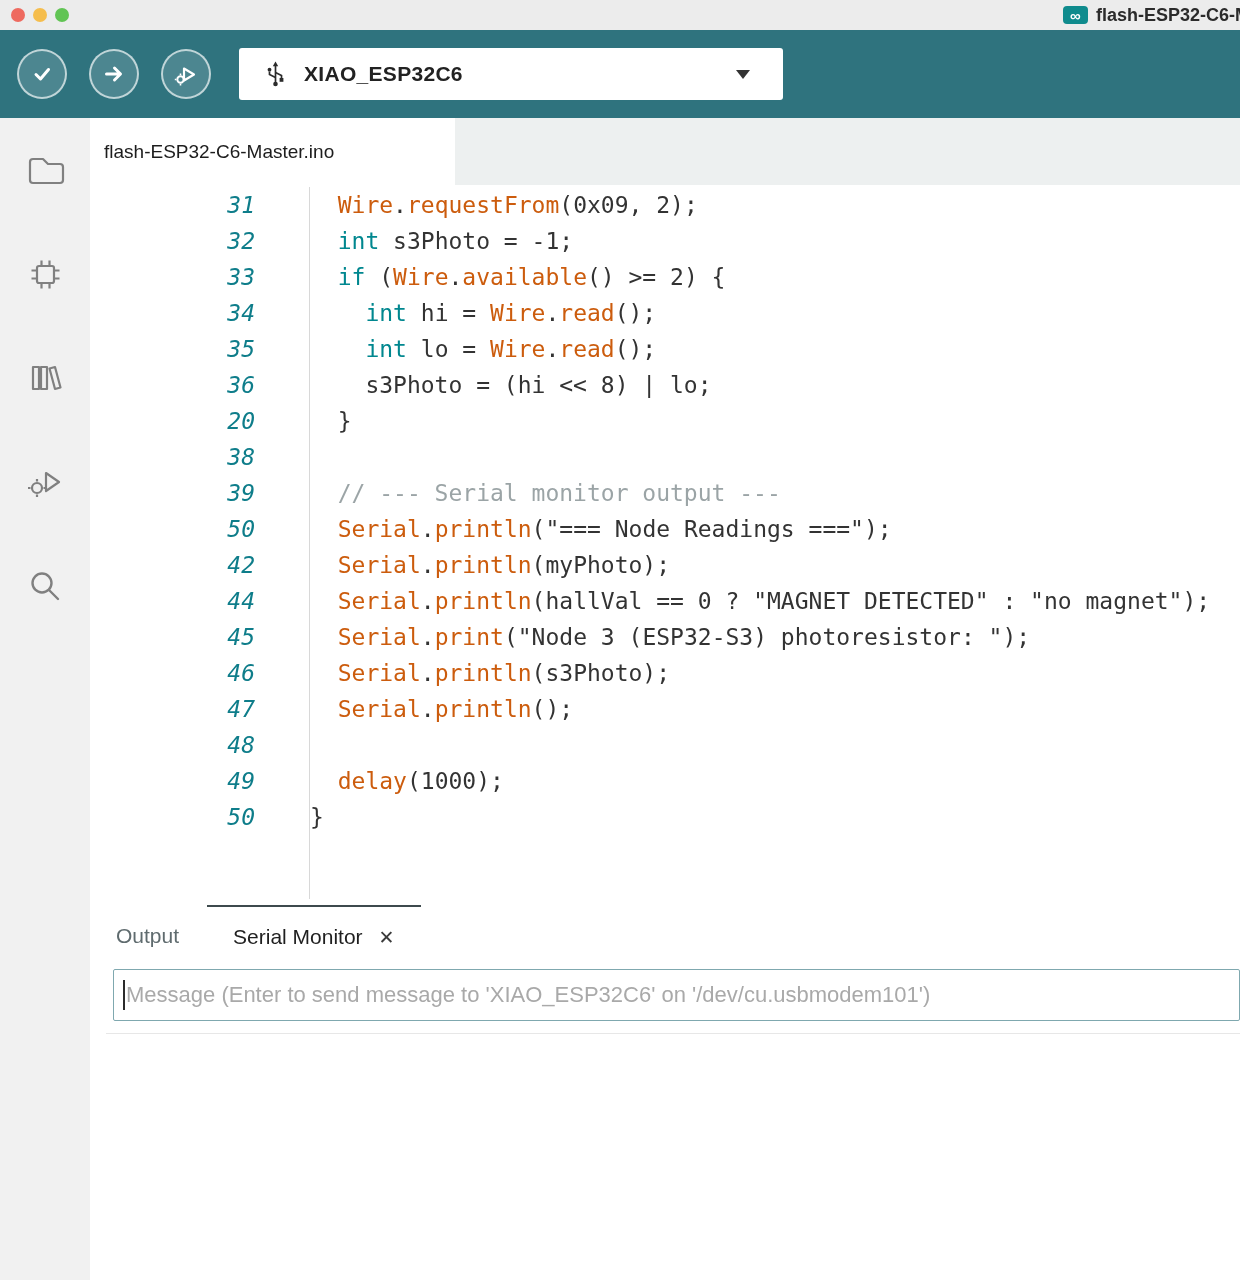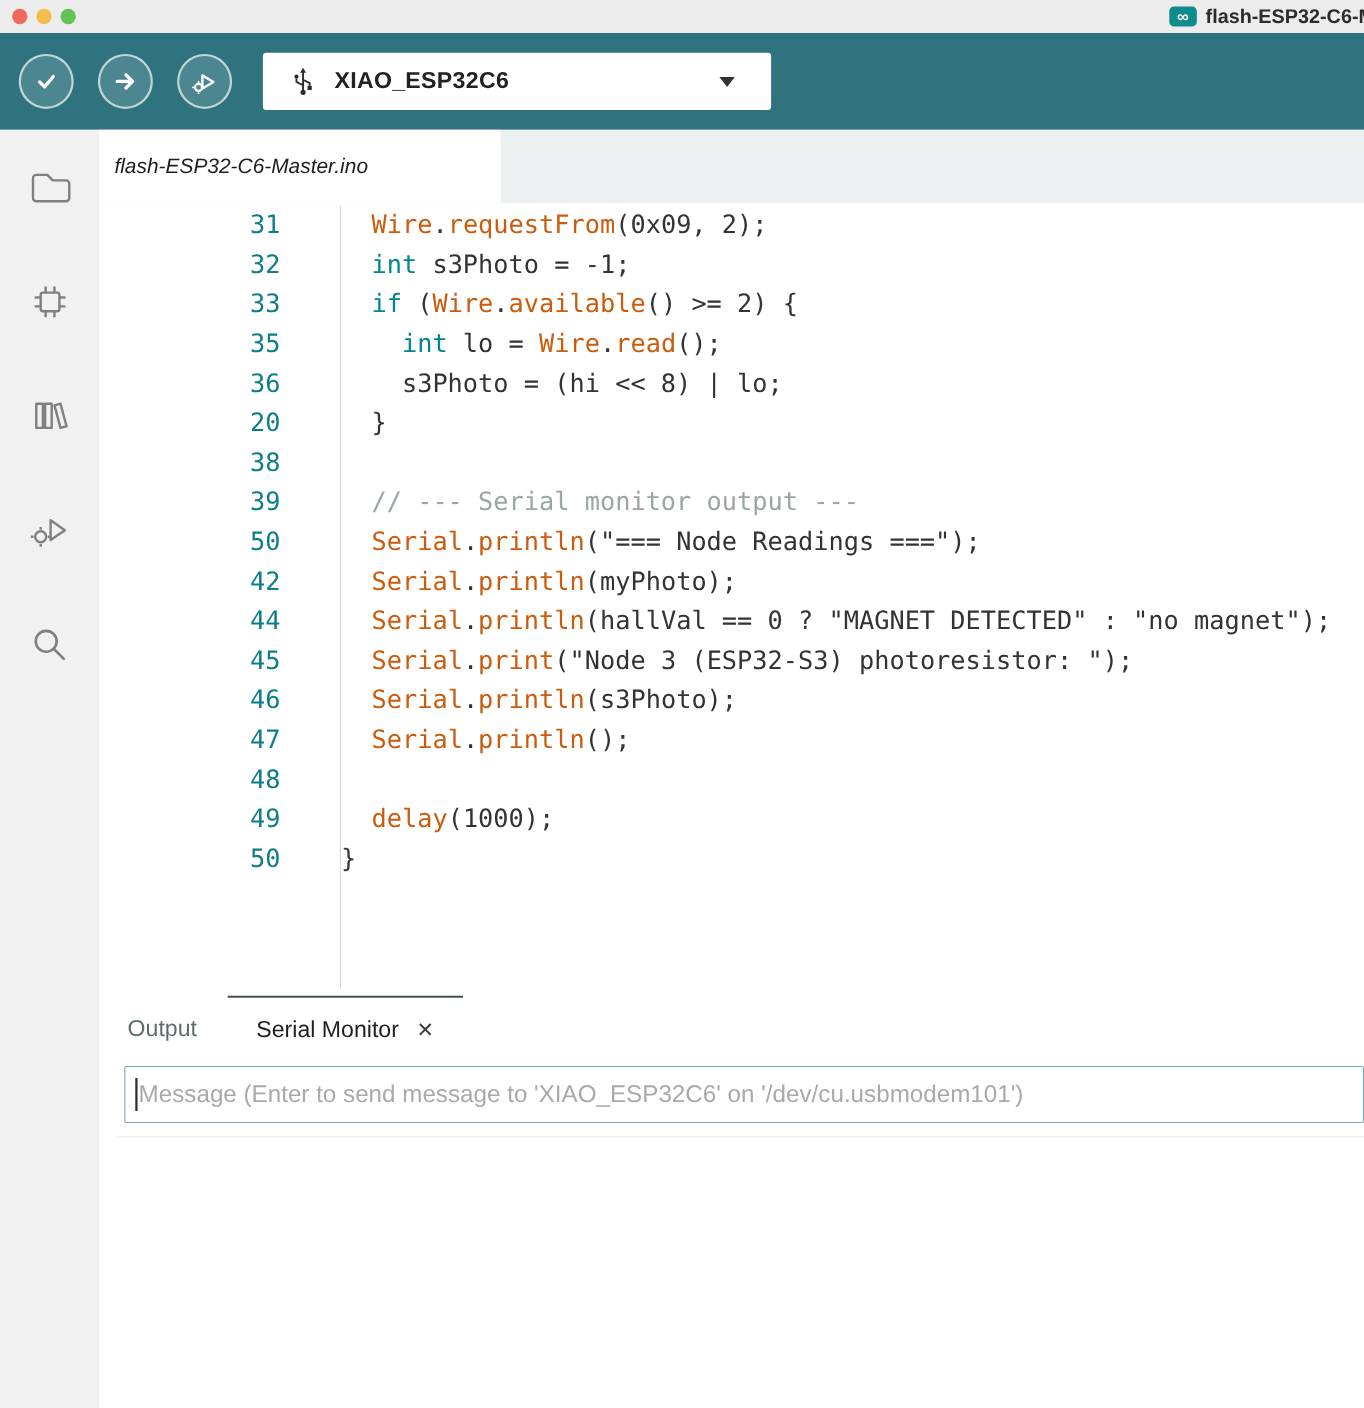--- a/index.html
+++ b/index.html
@@ -13,40 +13,40 @@
   .light.red { background:#EE6A5F; }
   .light.yellow { background:#F5BD4C; }
   .light.green { background:#61C454; }
   .tb-right { position:absolute; right:-10px; top:0; height:30px; display:flex; align-items:center; gap:8px; white-space:nowrap; }
   .arduino-badge { width:25px; height:18px; background:var(--accent-badge,#0F8B8D); border-radius:4px; color:#fff; font-weight:bold; font-size:15px; display:flex; align-items:center; justify-content:center; line-height:1; }
   .tb-title { font-weight:bold; font-size:18px; color:#2b2b2b; }
 
   
   .toolbar { height:88px; background:var(--toolbar-bg,#2F737E); display:flex; align-items:center; padding-left:17px; gap:22px; }
   .tool-btn { width:50px; height:50px; border-radius:50%; border:2px solid rgba(255,255,255,0.65); background:rgba(255,255,255,0.14); display:flex; align-items:center; justify-content:center; cursor:pointer; flex:none; }
-  .board-select { margin-left:6px; width:462px; height:52px; background:#fff; border-radius:3px; display:flex; align-items:center; padding-left:26px; gap:18px; cursor:pointer; }
+  .board-select { margin-left:6px; width:544px; height:52px; background:#fff; border-radius:3px; display:flex; align-items:center; padding-left:26px; gap:18px; cursor:pointer; }
   .board-label { font-weight:bold; font-size:21px; color:#222; letter-spacing:0.3px; }
   .caret-down { margin-left:auto; margin-right:33px; width:0; height:0; border-left:7px solid transparent; border-right:7px solid transparent; border-top:9px solid #333; }
 
   
   .workspace { display:flex; height:1162px; }
   .sidebar { width:90px; background:var(--sidebar-bg,#F1F1F1); display:flex; flex-direction:column; align-items:center; padding-top:30px; gap:60px; flex:none; }
   .side-btn { width:44px; height:44px; background:none; border:none; color:#808080; display:flex; align-items:center; justify-content:center; cursor:pointer; }
 
   .main { flex:1; display:flex; flex-direction:column; min-width:0; }
 
   
-  .tabbar { height:67px; background:var(--tabbar-bg,#EDF0F0); display:flex; flex:none;font-style:italic; }
+  .tabbar { height:67px; background:var(--tabbar-bg,#EDF0F0); display:flex; flex:none; }
   .tab { width:365px; background:#fff; display:flex; align-items:center; padding-left:14px; font-size:19px; color:#1d1d1d; cursor:pointer; }
 
   
   .editor { height:720px; background:#fff; position:relative; overflow:hidden; flex:none; padding-top:2px; }
   .indent-guide { position:absolute; left:219px; top:2px; height:712px; width:1px; background:#D8D8D8; }
   .code-line { height:36px; display:flex; font-family:"DejaVu Sans Mono", monospace; font-size:23px; line-height:36px; }
-  .ln { width:165px; text-align:right; color:var(--line-number,#0E7D8A); flex:none; }
+  .ln { width:165px; text-align:right; color:var(--line-number,#0E7D8A); flex:none;font-style:italic; }
   .code-text { white-space:pre; padding-left:55px; color:var(--tok-pl,#333); position:relative; z-index:1; }
   .tok-kw { color:var(--tok-kw,#00878F); }
   .tok-fn { color:var(--tok-fn,#CC5C0D); }
   .tok-cm { color:var(--tok-cm,#9BA4A6); }
   .tok-str { color:var(--tok-str,#333333); }
   .tok-pl { color:var(--tok-pl,#333333); }
 
   
   .panel { flex:1; display:flex; flex-direction:column; background:#fff; min-height:0;margin-left:16px; }
   .panel-tabs { height:62px; display:flex; align-items:stretch; flex:none; }
@@ -178,20 +178,24 @@
             <span class="ln">31</span>
             <span class="code-text"><span class="tok-pl">  </span><span class="tok-fn">Wire</span><span class="tok-pl">.</span><span class="tok-fn">requestFrom</span><span class="tok-pl">(0x09, 2);</span></span>
           </div>
           <div class="code-line">
             <span class="ln">32</span>
             <span class="code-text"><span class="tok-pl">  </span><span class="tok-kw">int</span><span class="tok-pl"> s3Photo = -1;</span></span>
           </div>
           <div class="code-line">
             <span class="ln">33</span>
             <span class="code-text"><span class="tok-pl">  </span><span class="tok-kw">if</span><span class="tok-pl"> (</span><span class="tok-fn">Wire</span><span class="tok-pl">.</span><span class="tok-fn">available</span><span class="tok-pl">() &gt;= 2) {</span></span>
+          </div>
+          <div class="code-line">
+            <span class="ln">34</span>
+            <span class="code-text"><span class="tok-pl">    </span><span class="tok-kw">int</span><span class="tok-pl"> hi = </span><span class="tok-fn">Wire</span><span class="tok-pl">.</span><span class="tok-fn">read</span><span class="tok-pl">();</span></span>
           </div>
           <div class="code-line">
             <span class="ln">35</span>
             <span class="code-text"><span class="tok-pl">    </span><span class="tok-kw">int</span><span class="tok-pl"> lo = </span><span class="tok-fn">Wire</span><span class="tok-pl">.</span><span class="tok-fn">read</span><span class="tok-pl">();</span></span>
           </div>
           <div class="code-line">
             <span class="ln">36</span>
             <span class="code-text"><span class="tok-pl">    s3Photo = (hi &lt;&lt; 8) | lo;</span></span>
           </div>
           <div class="code-line">

